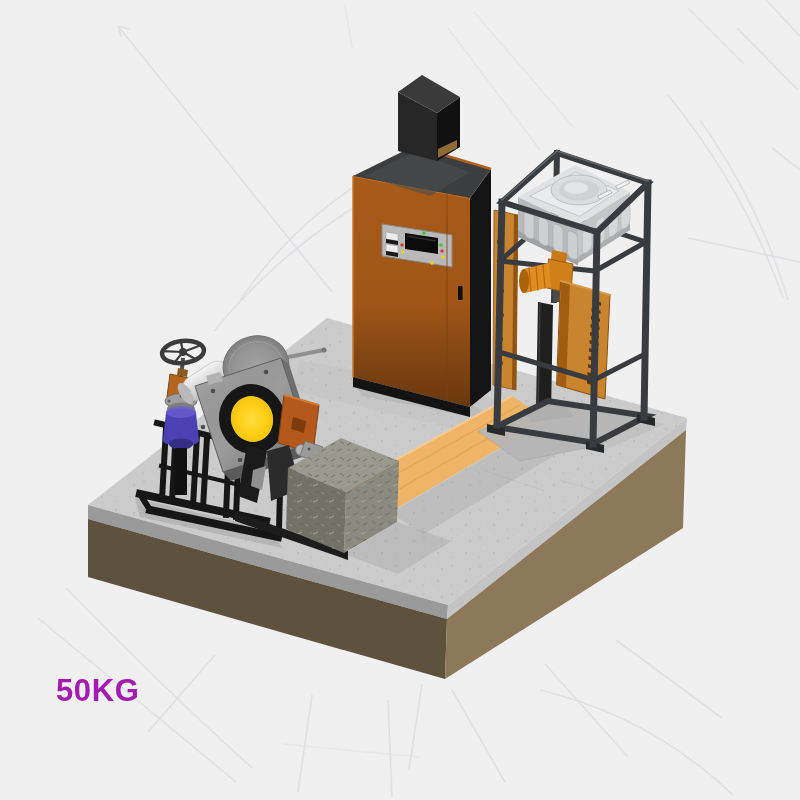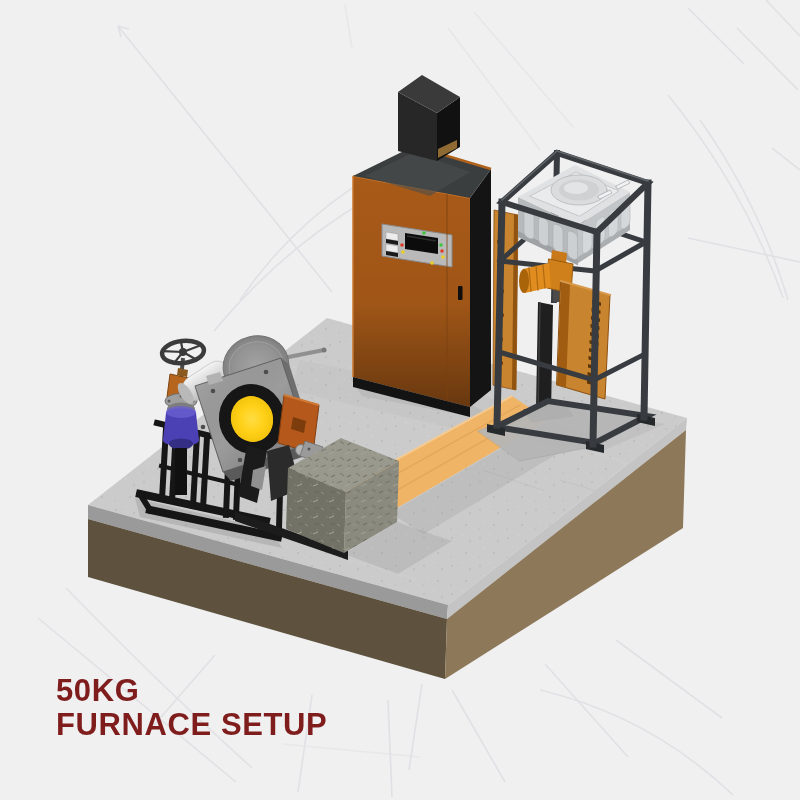--- a/index.html
+++ b/index.html
@@ -1,20 +1,20 @@
 <!DOCTYPE html>
 <html><head>
 <meta charset="utf-8">
 <style>
   html,body{margin:0;padding:0;background:#f0f0f1;}
   .stage{position:relative;width:800px;height:800px;overflow:hidden;
          font-family:"Liberation Sans",sans-serif;}
   .stage svg{position:absolute;left:0;top:0;}
   .title{position:absolute;left:56px;top:674px;font-weight:bold;
-         font-size:31px;line-height:34px;letter-spacing:.6px;color:#7f1d1d;}
+         font-size:31px;line-height:34px;letter-spacing:.6px;color:#a21caf;}
   .title div{white-space:nowrap;}
 </style>
 </head>
 <body>
 
 <div class="stage">
 <svg width="800" height="800" viewBox="0 0 800 800">
   <defs>
     <pattern id="speck" width="28" height="28" patternUnits="userSpaceOnUse">
       <circle cx="4" cy="6" r="1.1" fill="#b2b2b2"></circle>
@@ -349,15 +349,14 @@
     <path d="M502,202 L497,425" stroke-width="7" fill="none"></path>
     <path d="M597,232 L593,444" stroke-width="7" fill="none"></path>
     <path d="M648,183 L644,417" stroke-width="7" fill="none"></path>
     <path d="M502,202 L557,153 L648,183 L597,232 Z" stroke-width="6" fill="none"></path>
     <path d="M502,200 L557,151 M557,151 L648,181" stroke="#6b7074" stroke-width="1.5" fill="none" opacity="0.8"></path>
   </g>
 </svg>
 
 <div class="title">
   <div>50KG</div>
-  <div>FURNACE SETUP</div>
 </div>
 </div>
 
 </body></html>

